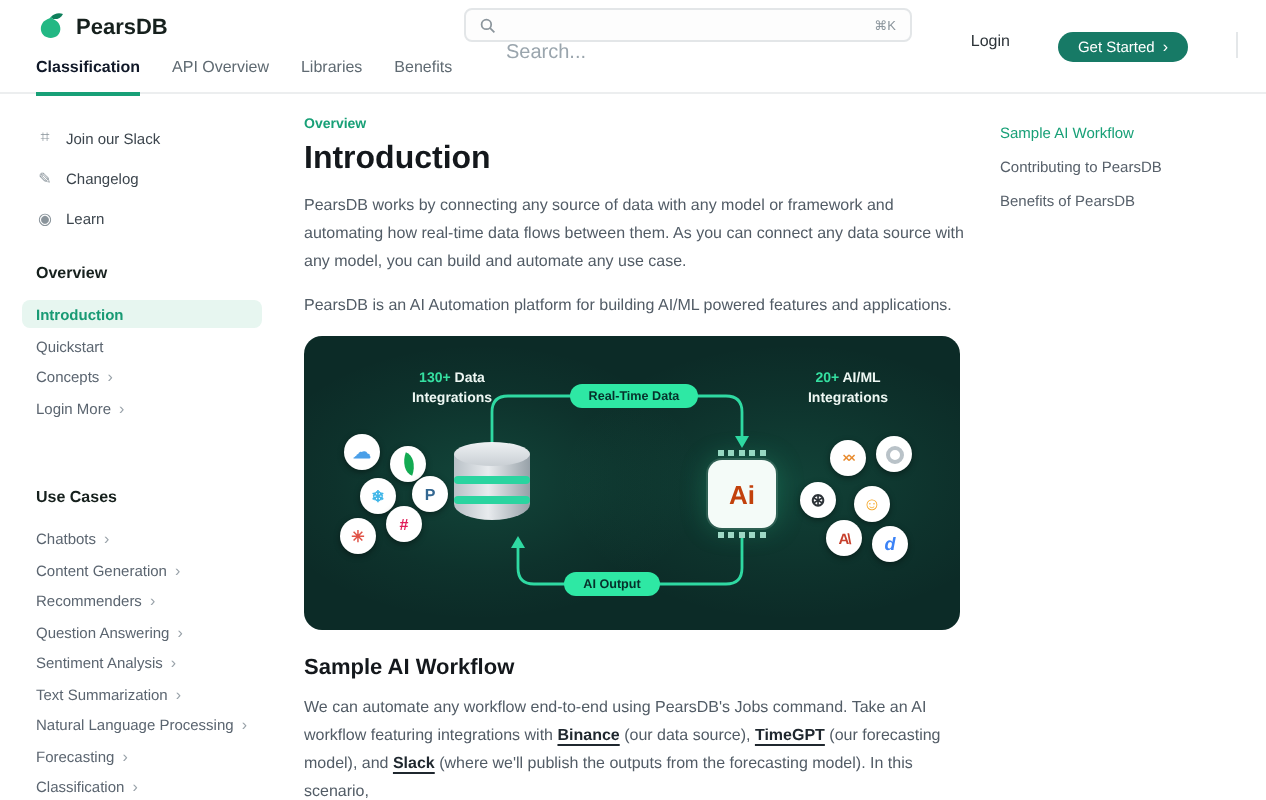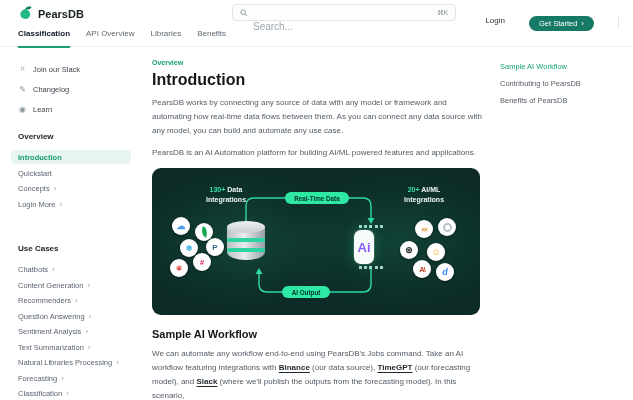--- a/index.html
+++ b/index.html
@@ -77,22 +77,22 @@
   .db-top { position:absolute; left:0; top:0; width:38px; height:12px; border-radius:50%;
             background:linear-gradient(#eef1f3,#c9cfd4); z-index:2; }
   .db-body { position:absolute; left:0; top:6px; width:38px; height:33px;
              background:linear-gradient(90deg,#b9c1c7,#e8ebee 45%,#97a1a8);
              border-radius:0 0 19px 19px / 0 0 8px 8px; }
   .stripe { position:absolute; left:0; width:38px; height:4px; background:#2bd4a0; border-radius:2px; z-index:3; }
   .s1 { top:17px; } .s2 { top:27px; }
   .pins { position:absolute; left:207px; width:24px; height:3px;
           background:repeating-linear-gradient(90deg,#9ed8c5 0 3px,transparent 3px 5.2px); }
   .pt { top:57px; } .pb { top:98px; }
-  .chip { position:absolute; left:202px; top:62px; width:20px; height:34px; background:#f4fbf8; border-radius:7px;
-          display:flex; align-items:center; justify-content:center; font-weight:800; font-size:13px; color:#8b5cf6;
+  .chip { position:absolute; left:202px; top:62px; width:34px; height:34px; background:#f4fbf8; border-radius:7px;
+          display:flex; align-items:center; justify-content:center; font-weight:800; font-size:13px; color:#c2410c;
           box-shadow:0 0 0 1px rgba(255,255,255,.12), 0 0 14px rgba(46,232,164,.25); }
   .circ { position:absolute; width:18px; height:18px; border-radius:50%; background:#fff;
           display:flex; align-items:center; justify-content:center;
           box-shadow:0 1px 3px rgba(0,0,0,.4); font-weight:700; }
   .c-l0{left:20px;top:49px;color:#4a9fe8;font-size:9px;}
   .c-l1{left:43px;top:55px;}
   .c-l2{left:28px;top:71px;color:#3fb6e8;font-size:8px;}
   .c-l3{left:54px;top:70px;color:#336791;font-size:8px;}
   .c-l4{left:41px;top:85px;color:#e01e5a;font-size:8px;}
   .c-l5{left:18px;top:91px;color:#e05246;font-size:8px;}
@@ -194,21 +194,21 @@
     </div>
     <div class="side-item">
       <span>Sentiment Analysis</span>
       <span class="chev">›</span>
     </div>
     <div class="side-item">
       <span>Text Summarization</span>
       <span class="chev">›</span>
     </div>
     <div class="side-item">
-      <span>Natural Libraries Processing</span>
+      <span>Natural Language Processing</span>
       <span class="chev">›</span>
     </div>
     <div class="side-item">
       <span>Forecasting</span>
       <span class="chev">›</span>
     </div>
     <div class="side-item">
       <span>Classification</span>
       <span class="chev">›</span>
     </div>

